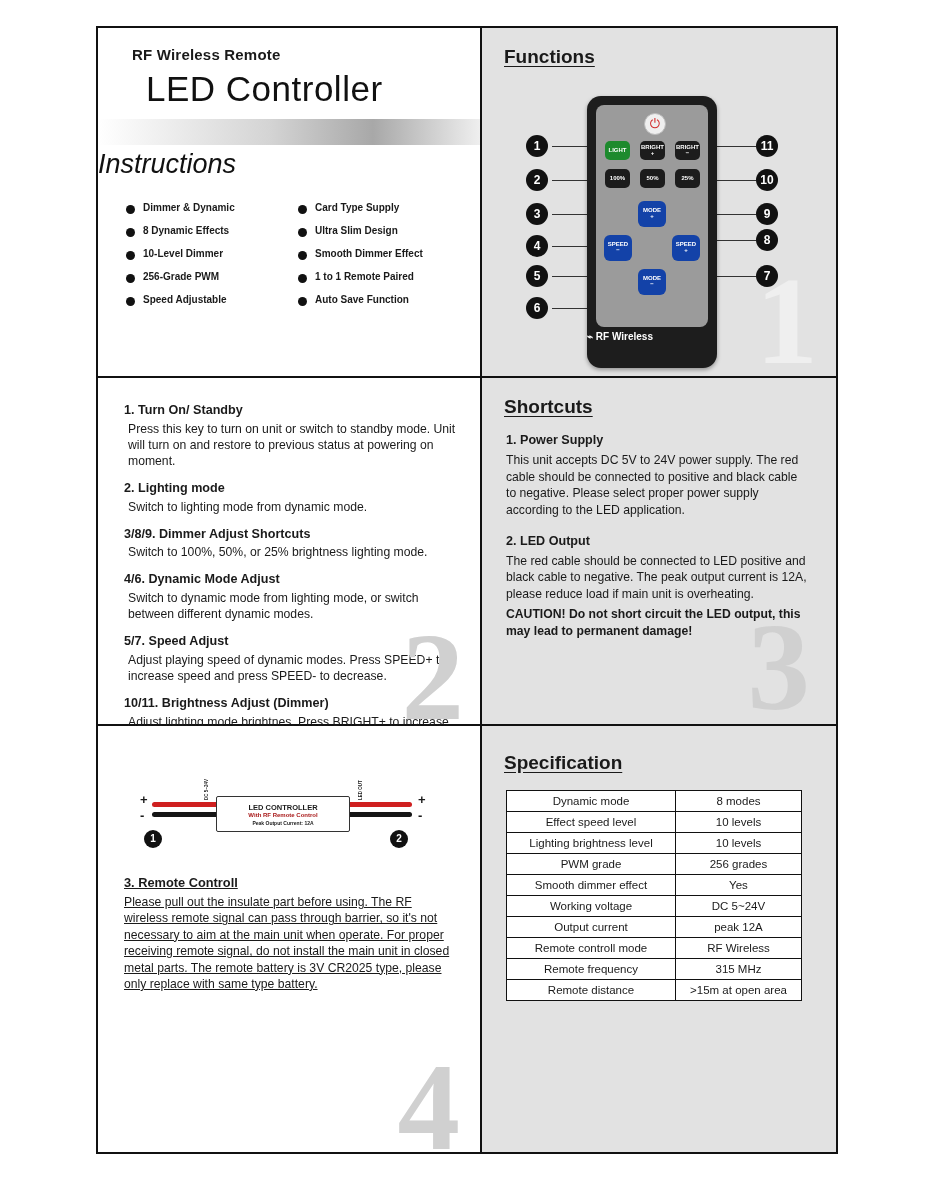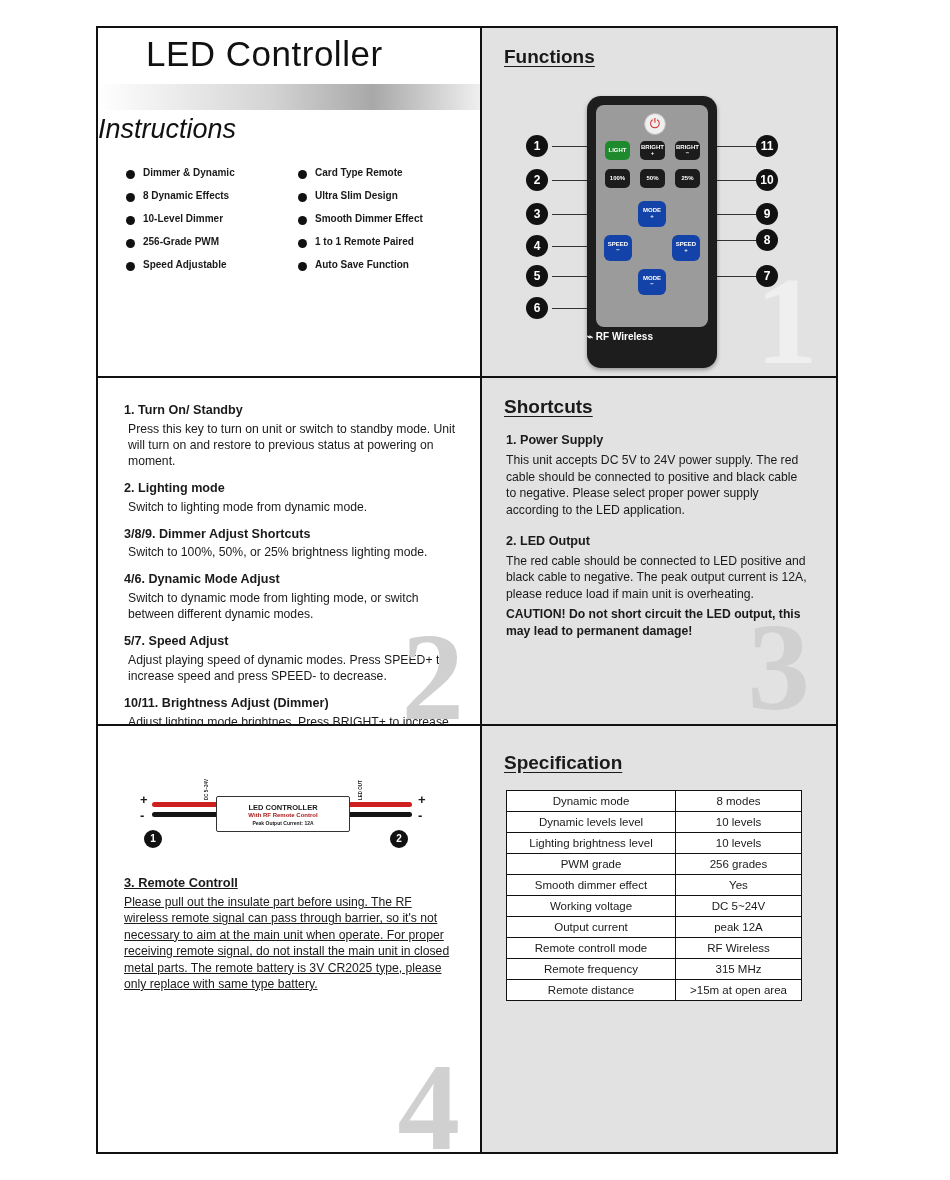--- a/index.html
+++ b/index.html
@@ -312,20 +312,21 @@
   .spec-table td.lbl { width: 160px; }
 </style>
 </head>
 <body>
 
 <div class="page">
 
   <div class="row row-1">
 
     <div class="col-left">
+      <div class="hdr-title">RF Wireless Remote</div>
       <div class="hdr-big">LED Controller</div>
       <div class="grad-bar"></div>
       <div class="hdr-instr">Instructions</div>
 
       <div class="feat-wrap">
         <div class="feat-col">
           <div class="feat-item">
               <span class="bullet"></span>
               <span>Dimmer &amp; Dynamic</span>
             </div>
@@ -342,21 +343,21 @@
               <span>256-Grade PWM</span>
             </div>
           <div class="feat-item">
               <span class="bullet"></span>
               <span>Speed Adjustable</span>
             </div>
         </div>
         <div class="feat-col">
           <div class="feat-item">
               <span class="bullet"></span>
-              <span>Card Type Remote</span>
+              <span>Card Type Supply</span>
             </div>
           <div class="feat-item">
               <span class="bullet"></span>
               <span>Ultra Slim Design</span>
             </div>
           <div class="feat-item">
               <span class="bullet"></span>
               <span>Smooth Dimmer Effect</span>
             </div>
           <div class="feat-item">
@@ -499,21 +500,21 @@
 
     <div class="col-right">
       <div class="sec-head" style="margin:26px 0 0 22px;text-decoration:underline;">Specification</div>
       <table class="spec-table">
         <tbody>
             <tr>
               <td class="lbl">Dynamic mode</td>
               <td>8 modes</td>
             </tr>
         <tr>
-              <td class="lbl">Dynamic levels level</td>
+              <td class="lbl">Effect speed level</td>
               <td>10 levels</td>
             </tr>
         <tr>
               <td class="lbl">Lighting brightness level</td>
               <td>10 levels</td>
             </tr>
         <tr>
               <td class="lbl">PWM grade</td>
               <td>256 grades</td>
             </tr>

